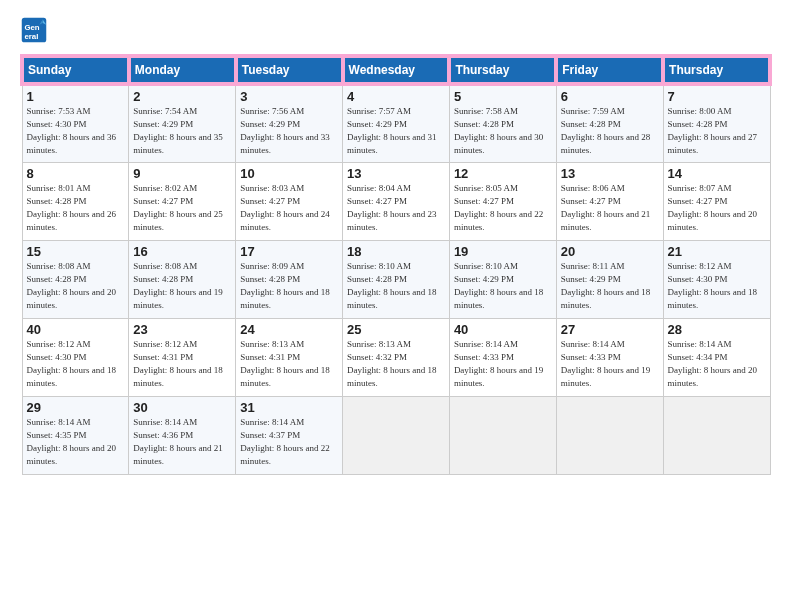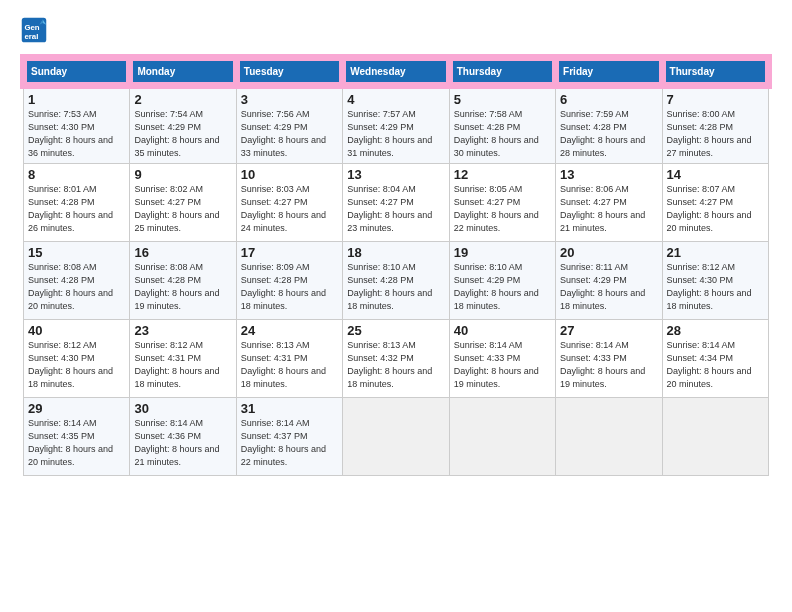--- a/index.html
+++ b/index.html
@@ -55,25 +55,25 @@
       margin-top: 2px;
     }
     table {
       width: 100%;
       border-collapse: collapse;
       table-layout: fixed;
     }
     thead tr th {
       background: #1a6bb5;
       color: #fff;
-      font-size: 10px;
+      font-size: 12px;
       font-weight: bold;
       padding: 5px 4px;
       text-align: left;
-      border: 7px solid #f9a8d4;
+      border: 4px solid #f9a8d4;
     }
     tbody tr td {
       border: 1px solid #ccc;
       vertical-align: top;
       padding: 3px 4px;
       font-size: 9.5px;
       color: #333;
       height: 78px;
       background: #fff;
     }
@@ -84,20 +84,21 @@
       font-size: 13px;
       font-weight: bold;
       color: #222;
       display: block;
       margin-bottom: 1px;
     }
     .day-info {
       font-size: 9px;
       line-height: 1.45;
       color: #333;
+      font-family: Liberation Serif, serif;
     }
     td.empty {
       background: #f0f0f0 !important;
     }
   </style>
 </head>
 <body>
 
 <div class="page">
   <div class="header">

